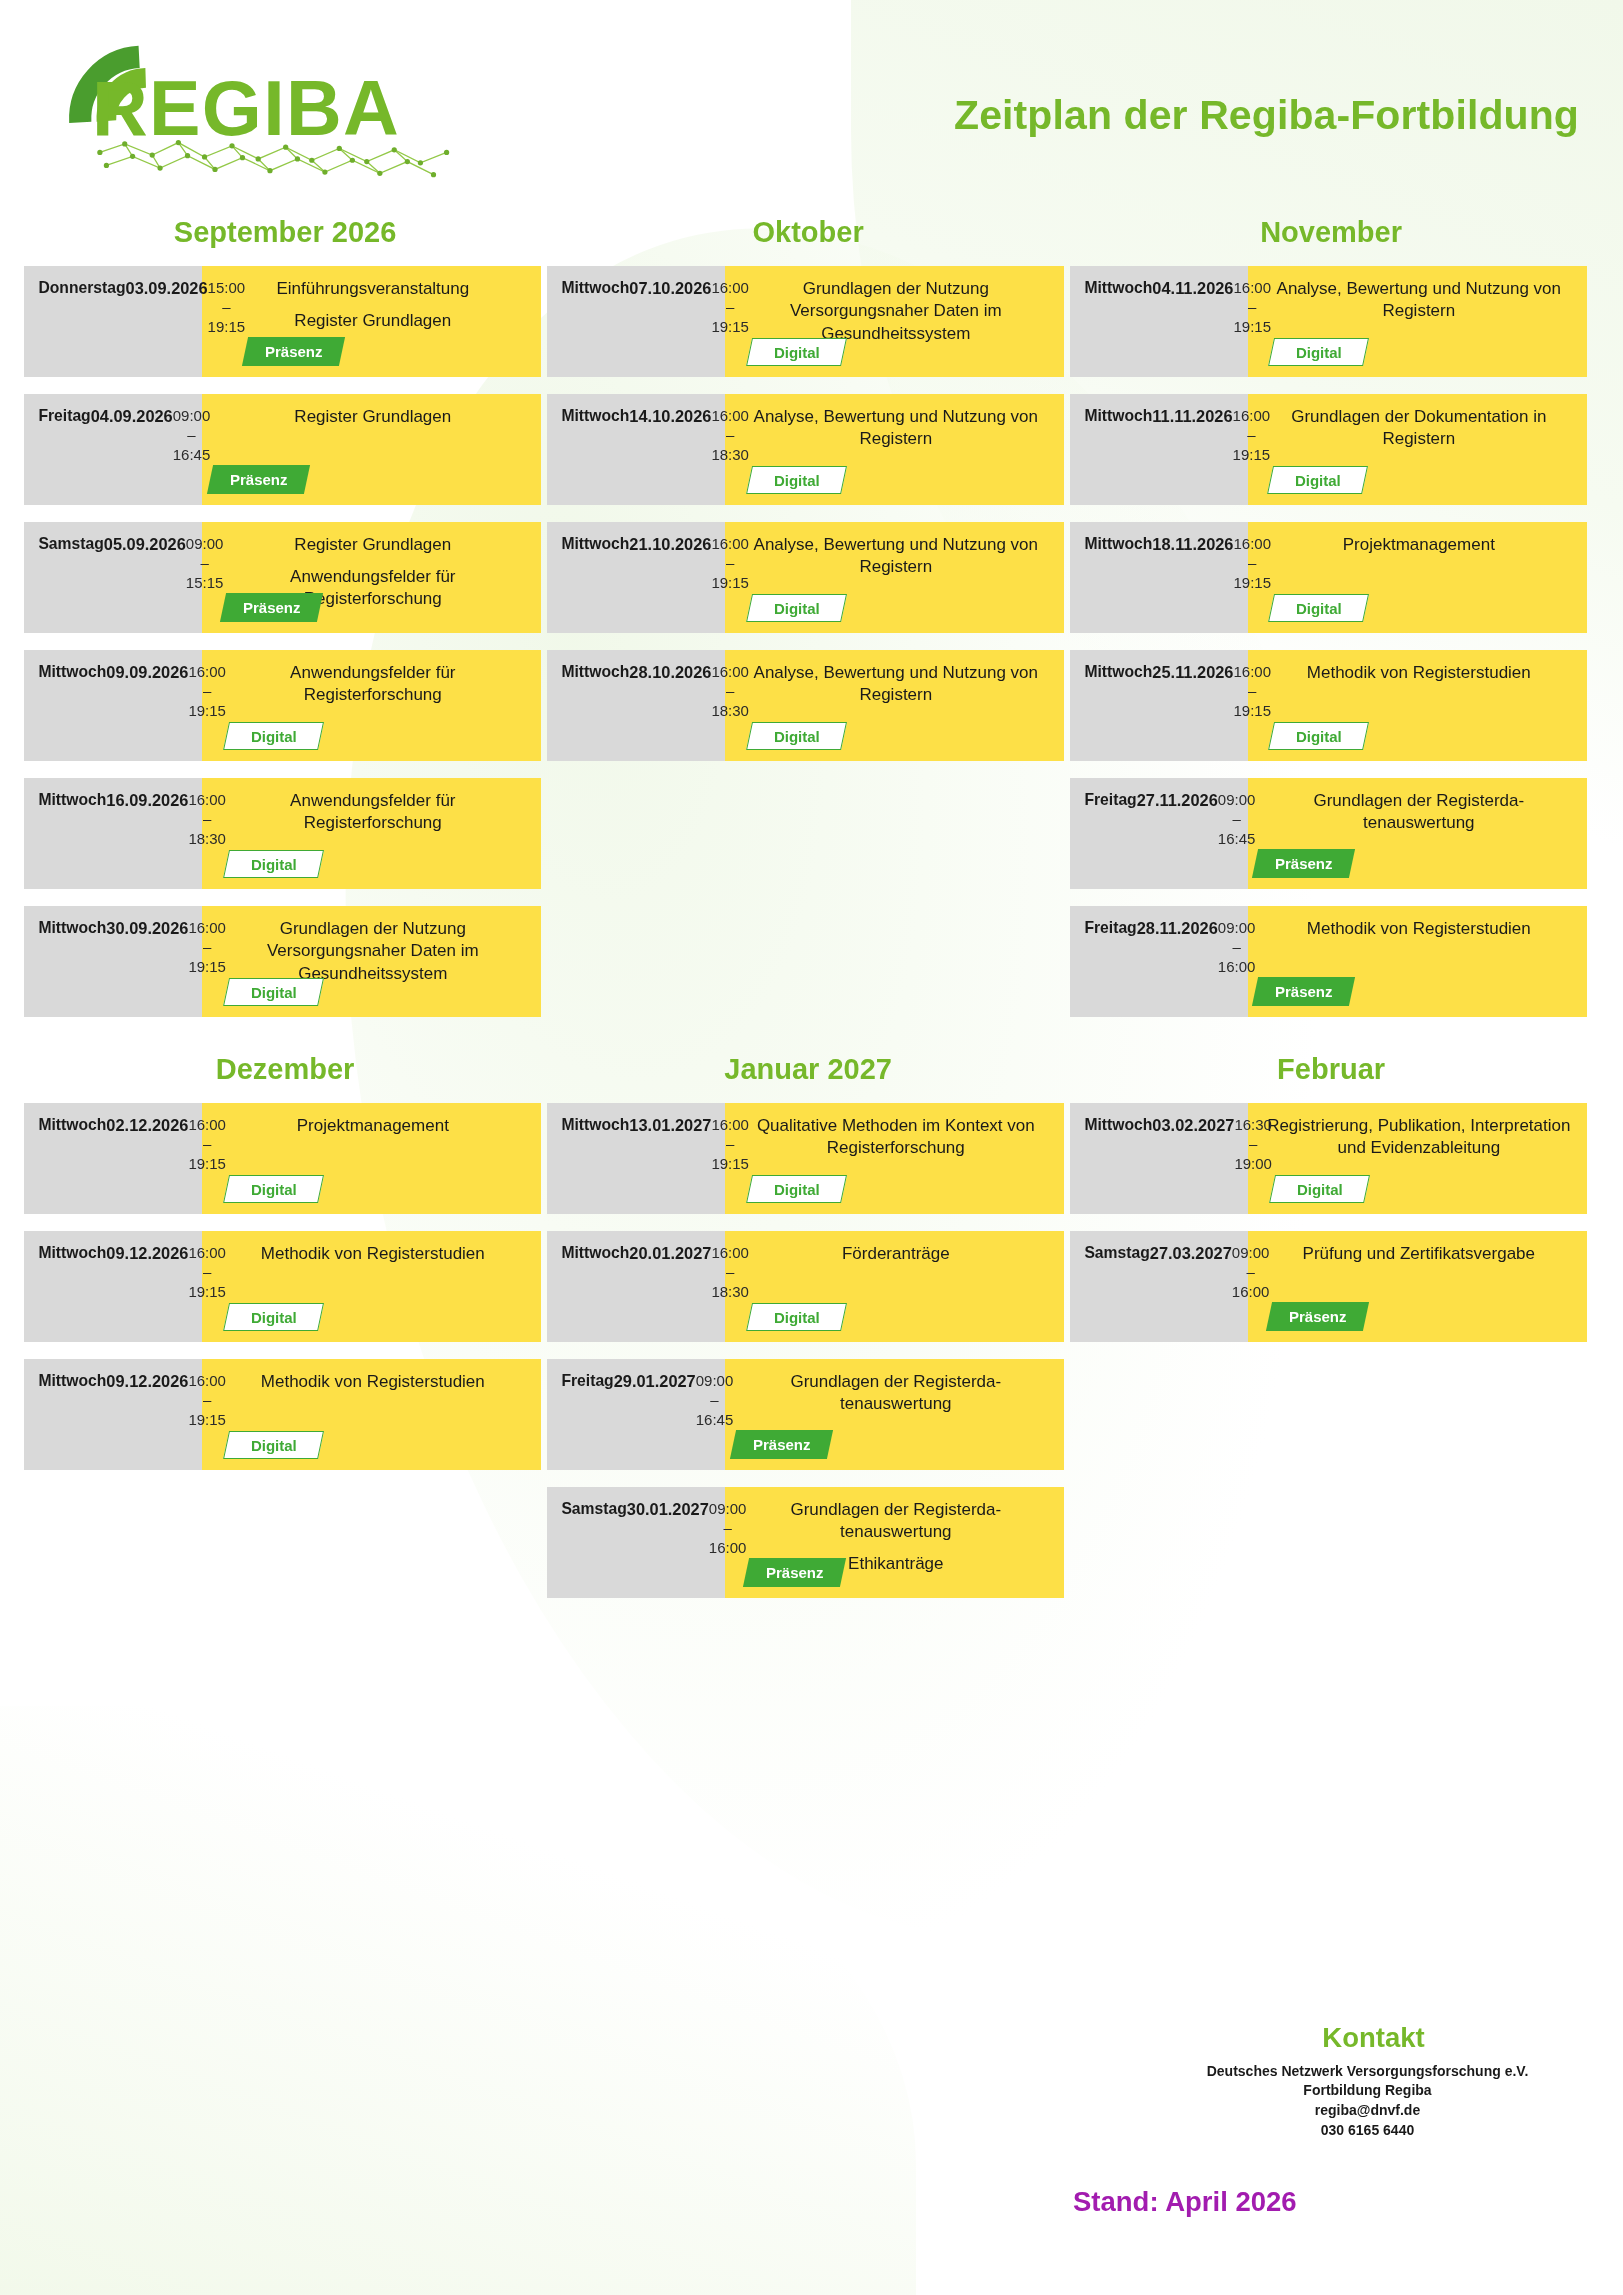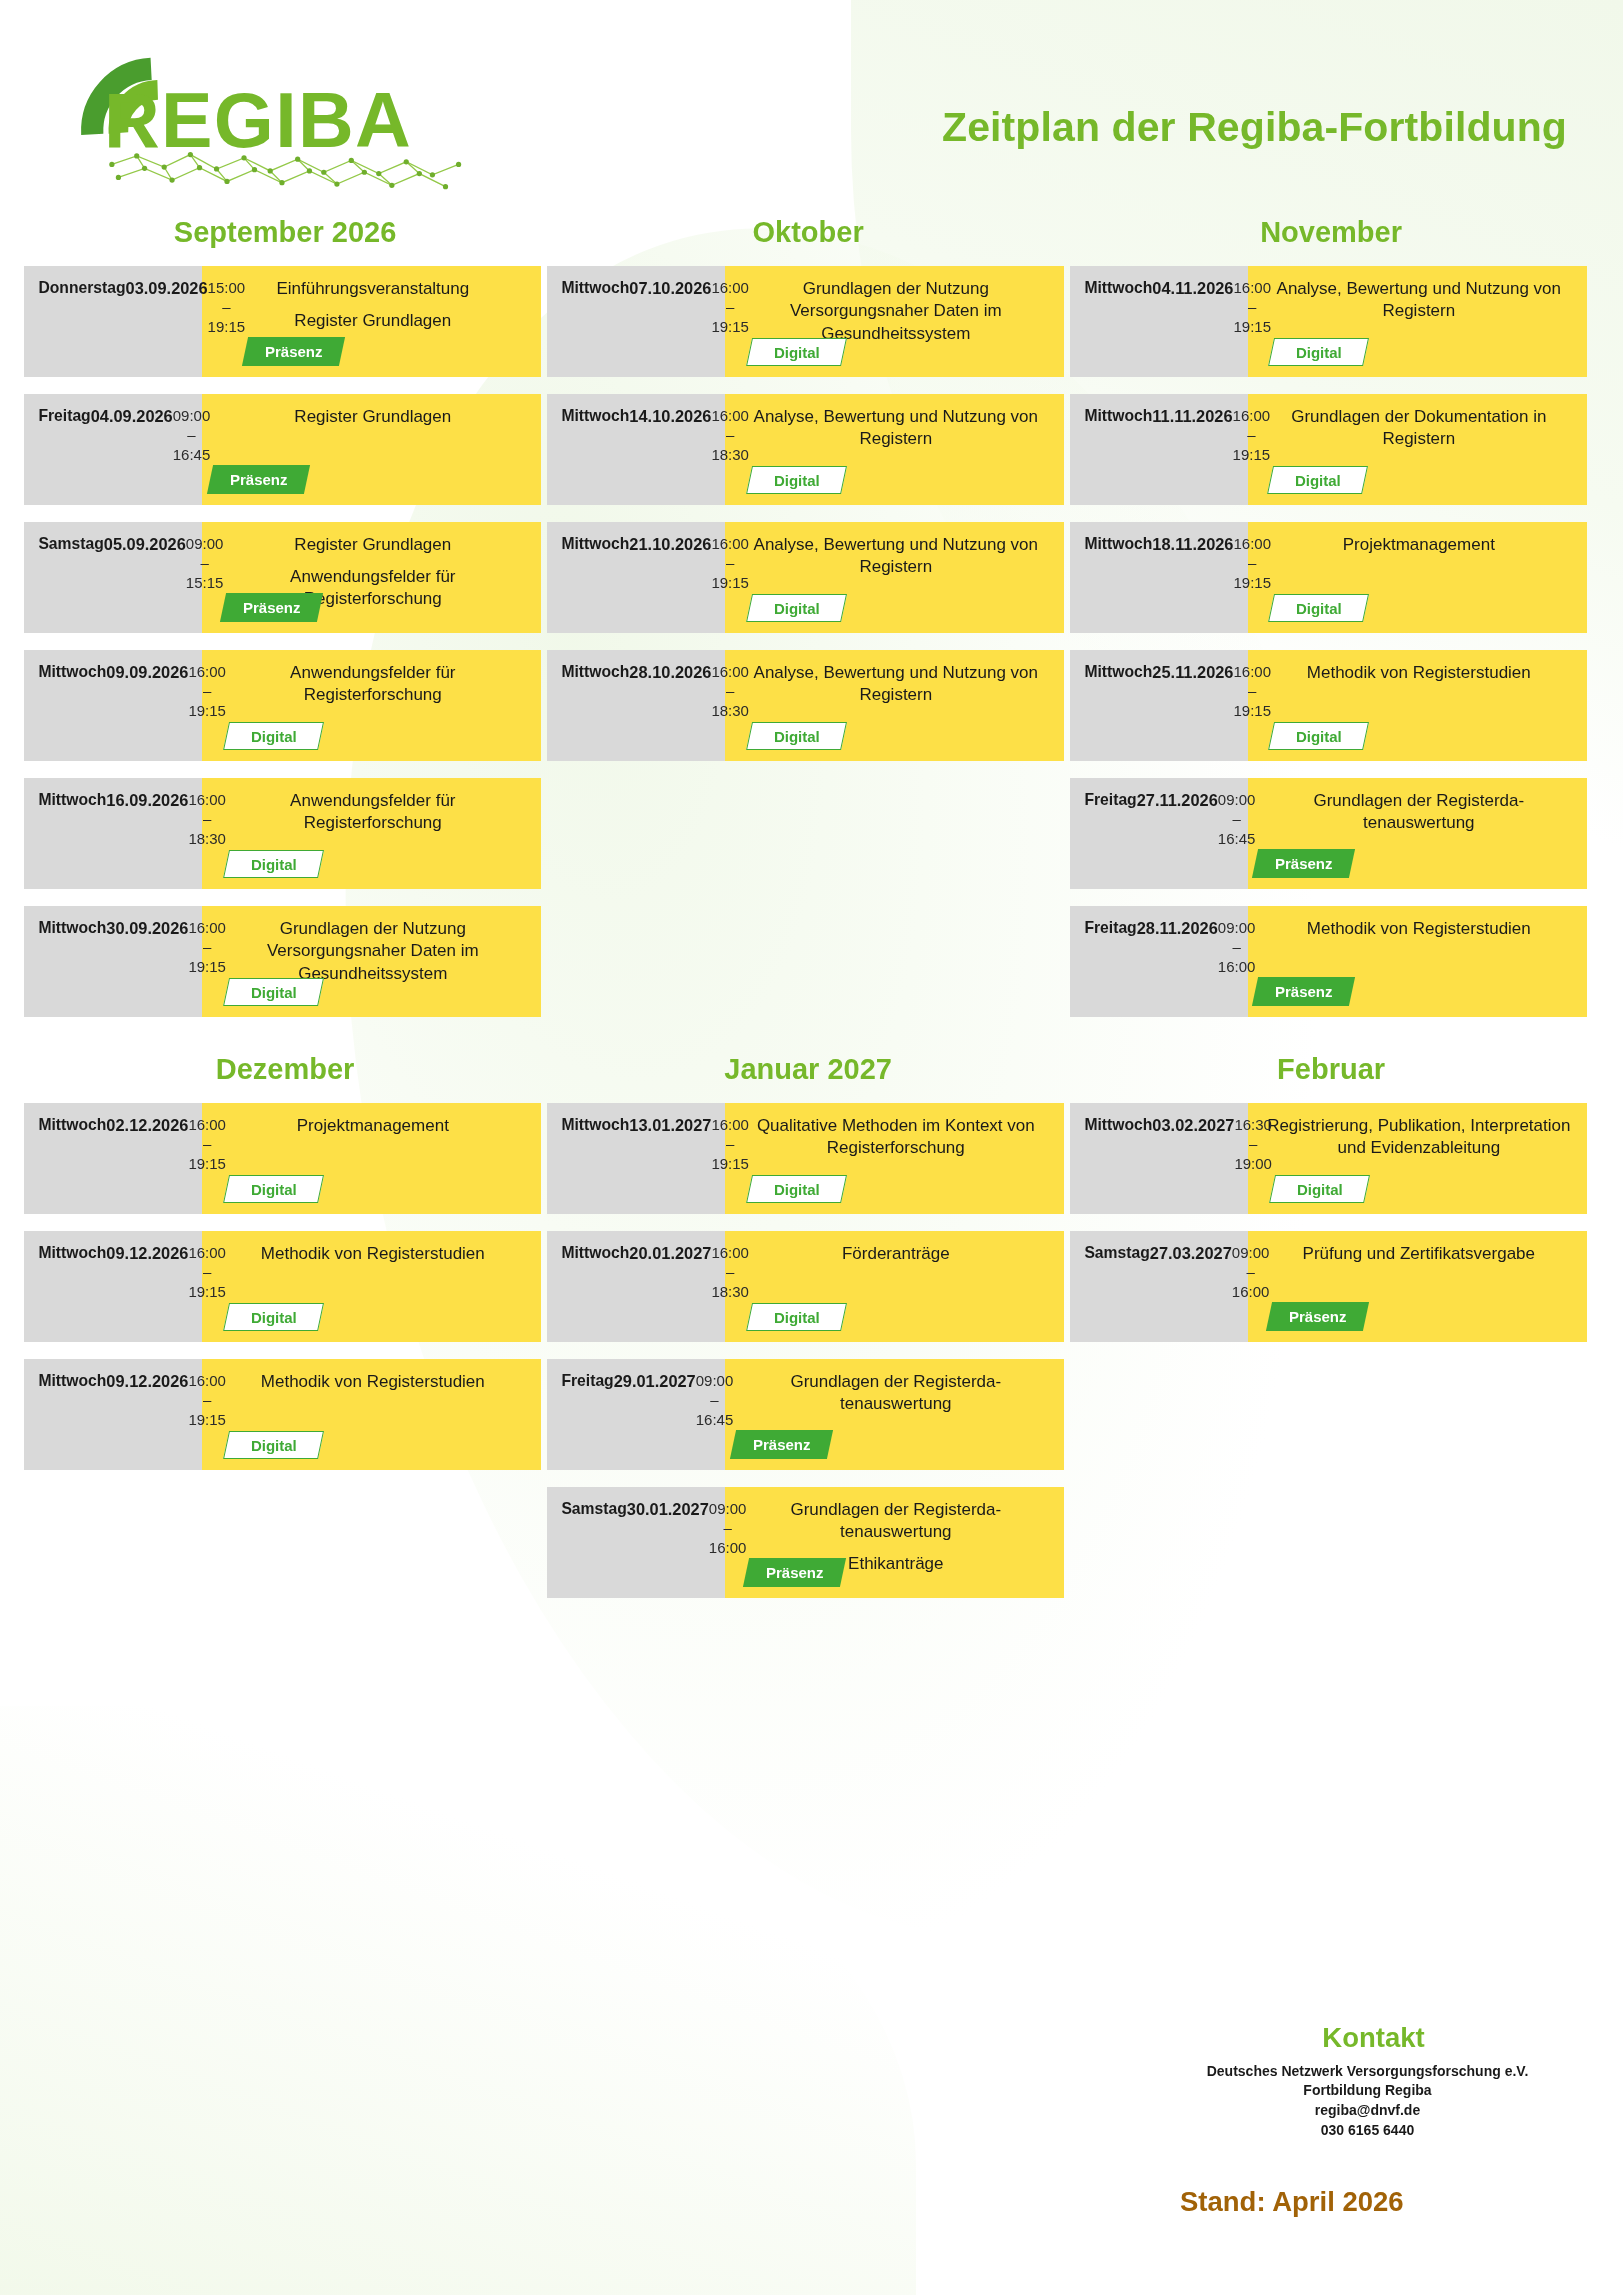--- a/index.html
+++ b/index.html
@@ -37,21 +37,21 @@
   .bg-wash-3 {
     bottom: 0; left: 0;
     width: 916px; height: 589px;
     background: linear-gradient(20deg, rgba(240,248,231,0.85) 0%, rgba(255,255,255,0) 70%);
     border-top-right-radius: 720px 458px;
   }
 
   .page {
     position: relative;
     z-index: 2;
-    padding: 12px;
+    padding: 0;
     text-align: center;
   }
 
   
   .header {
     position: relative;
     height: 203px;
   }
   .logo {
     position: absolute;
@@ -187,25 +187,25 @@
     margin-left: 12px;
   }
   .contact-line {
     font-size: 14px;
     font-weight: bold;
     color: #1a1a1a;
     line-height: 1.40;
   }
   .stand {
     position: absolute;
-    left: 1180px;
+    left: 1073px;
     top: 2186px;
     font-size: 27.5px;
     font-weight: bold;
-    color: #a16207;
+    color: #a21caf;
   }
 </style>
 </head>
 <body>
 
 <div class="bg-wash bg-wash-1"></div>
 <div class="bg-wash bg-wash-2"></div>
 <div class="bg-wash bg-wash-3"></div>
 
 <div class="page">

